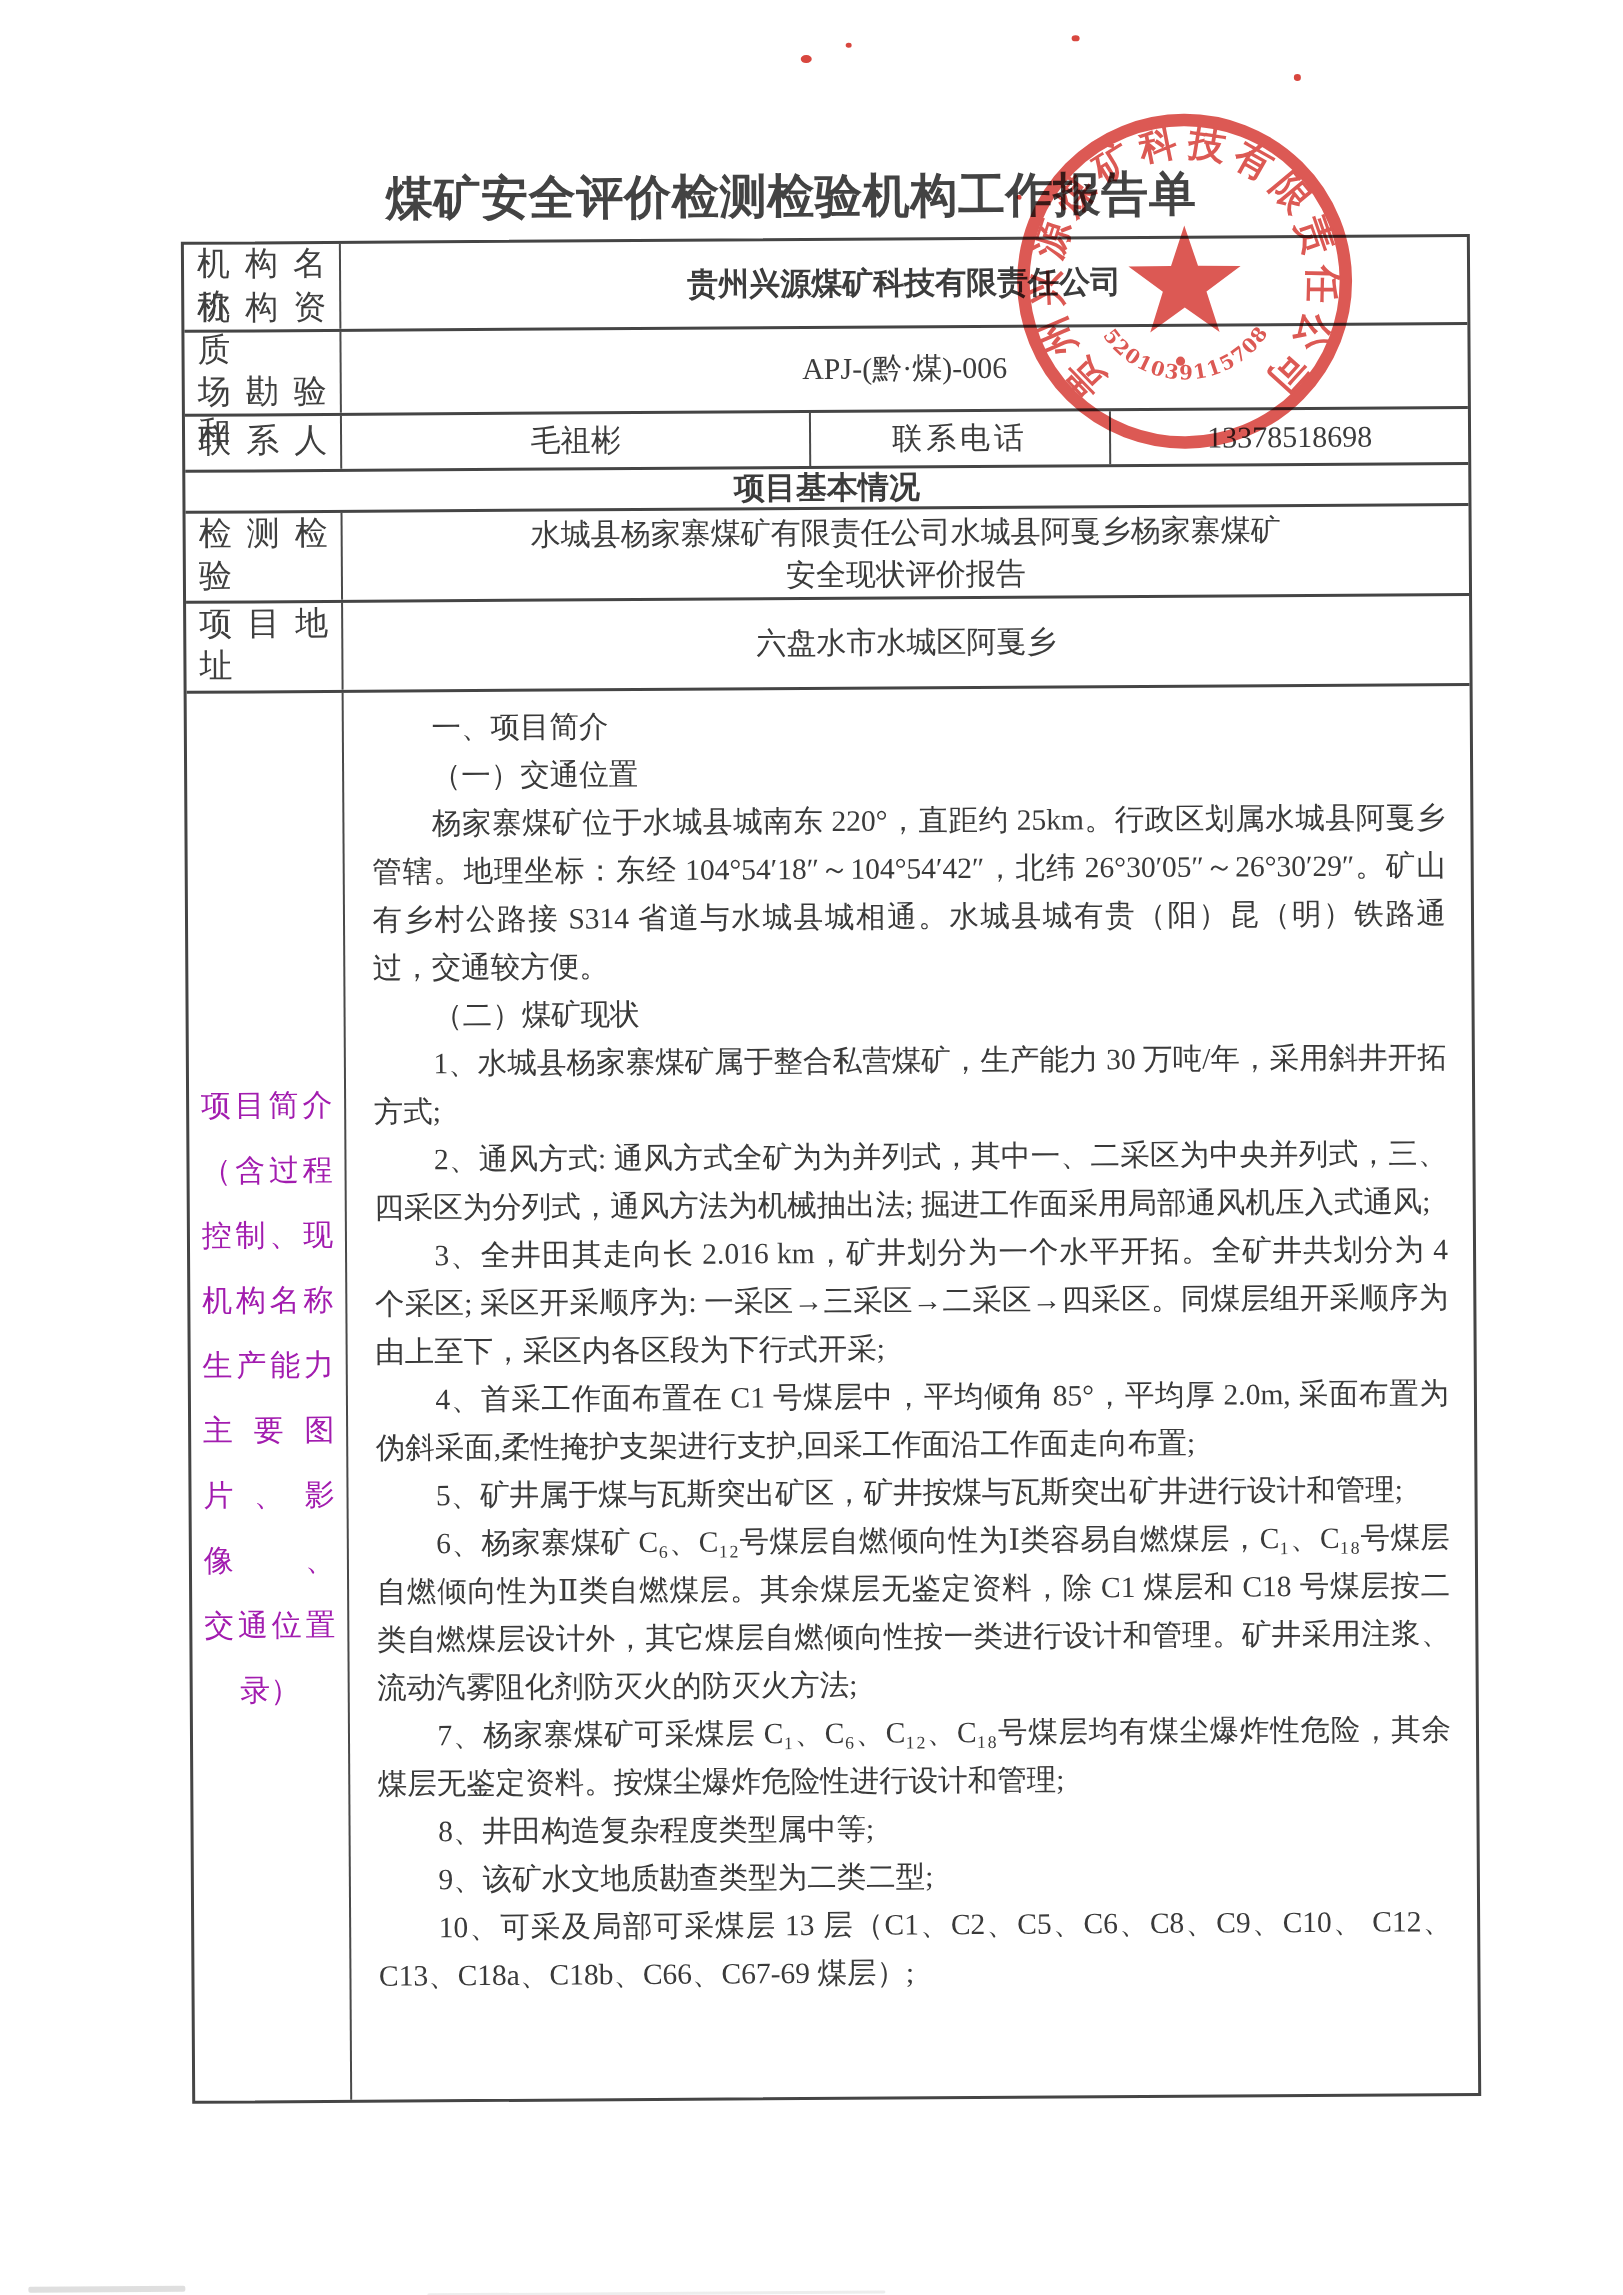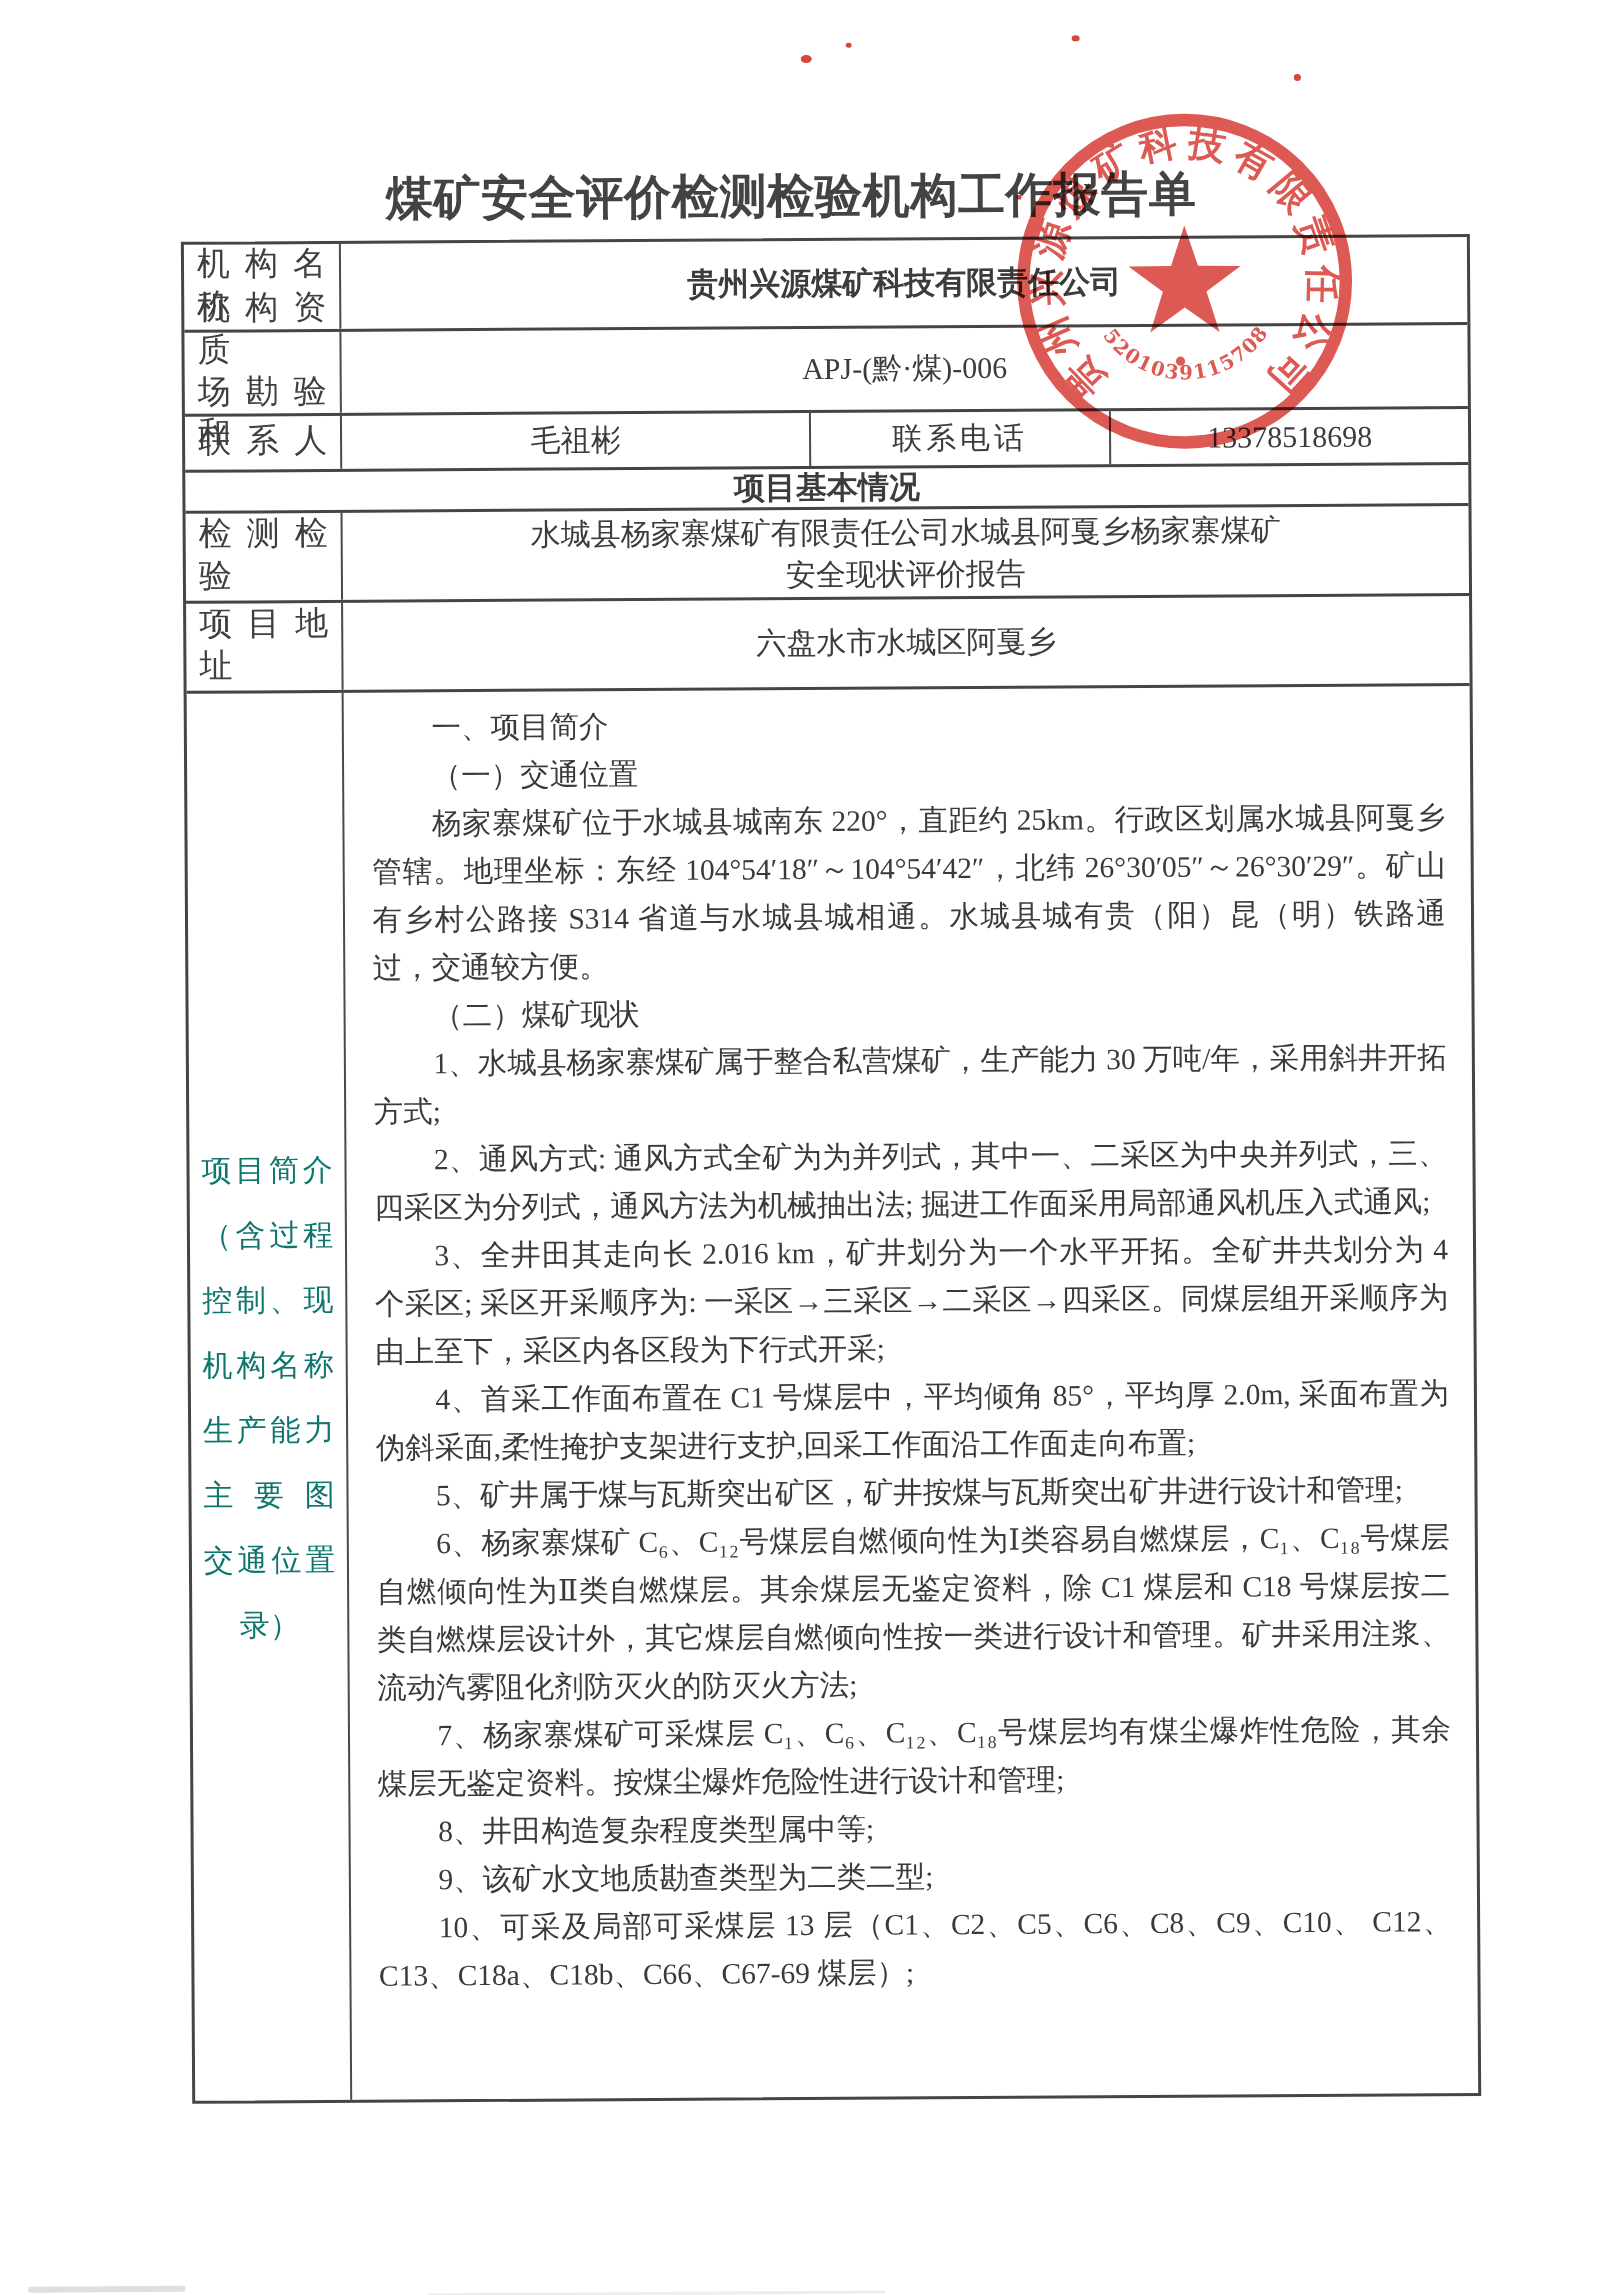--- a/index.html
+++ b/index.html
@@ -35,21 +35,21 @@
   .r5{height:90px;}
   .r6{height:90px;}
   .r7{height:1407px;align-items:stretch;}
   .c-contact-name{width:469px;flex:none;}
   .c-phone-label{width:300px;flex:none;}
   .section-head{width:100%;text-align:center;font-size:31px;font-weight:700;color:#3c3c3c;}
   .two-line{line-height:42px;font-size:30px;}
   
   .intro-label-cell{align-items:center;}
   .intro-label-block{width:100%;}
-  .vlabel-line{font-size:30px;line-height:65px;padding:0 11.8px;color:#0f766e;
+  .vlabel-line{font-size:30px;line-height:65px;padding:0 11.8px;color:#a21caf;
     text-align:justify;text-align-last:justify;}
   .vlabel-line.short{text-align-last:center;}
   .intro-body{display:block;padding:10.5px 25px 0 27.5px;overflow:hidden;}
   .para{margin:0;font-size:29.5px;line-height:48px;text-align:justify;text-indent:60px;color:#3a3a3a;}
   
   .stamp{position:absolute;left:1005px;top:100px;width:367px;height:367px;
     mix-blend-mode:multiply;opacity:0.88;}
   .speck{position:absolute;border-radius:50%;background:#d8473f;mix-blend-mode:multiply;}
   .artifact{position:absolute;background:#b9b9b9;opacity:.45;border-radius:2px;}
 </style>
@@ -127,20 +127,21 @@
 
     <div class="trow r7">
       <div class="tcell label-cell intro-label-cell">
         <div class="intro-label-block">
             <div class="vlabel-line">项目简介</div>
             <div class="vlabel-line">（含过程</div>
             <div class="vlabel-line">控制、现</div>
             <div class="vlabel-line">机构名称</div>
             <div class="vlabel-line">生产能力</div>
             <div class="vlabel-line">主要图</div>
+            <div class="vlabel-line">片、影像、</div>
             <div class="vlabel-line">交通位置</div>
             <div class="vlabel-line short">录）</div>
           </div>
       </div>
       <div class="tcell value-cell intro-body">
           <p class="para">一、项目简介</p>
           <p class="para">（一）交通位置</p>
           <p class="para">杨家寨煤矿位于水城县城南东 220°，直距约 25km。行政区划属水城县阿戛乡管辖。地理坐标：东经 104°54′18″～104°54′42″，北纬 26°30′05″～26°30′29″。矿山有乡村公路接 S314 省道与水城县城相通。水城县城有贵（阳）昆（明）铁路通过，交通较方便。</p>
           <p class="para">（二）煤矿现状</p>
           <p class="para">1、水城县杨家寨煤矿属于整合私营煤矿，生产能力 30 万吨/年，采用斜井开拓方式;</p>

